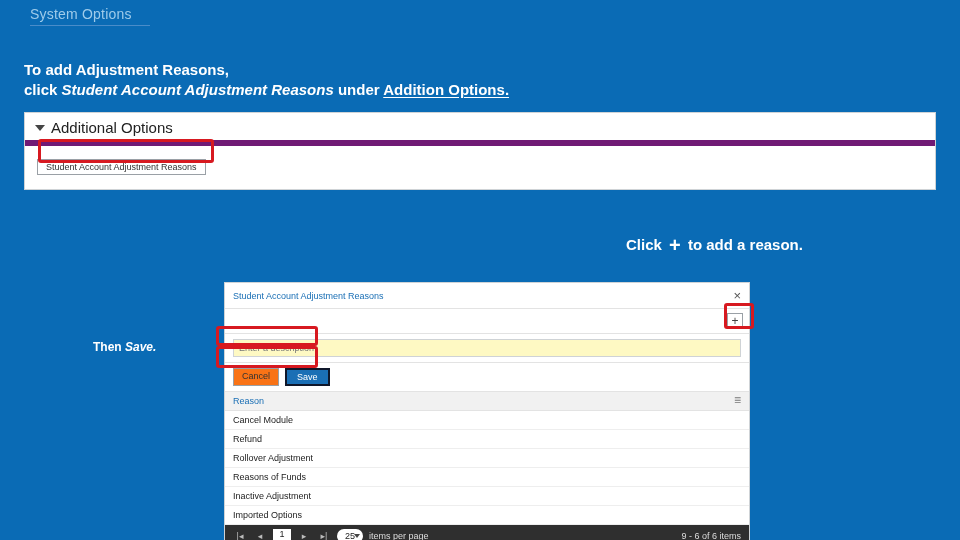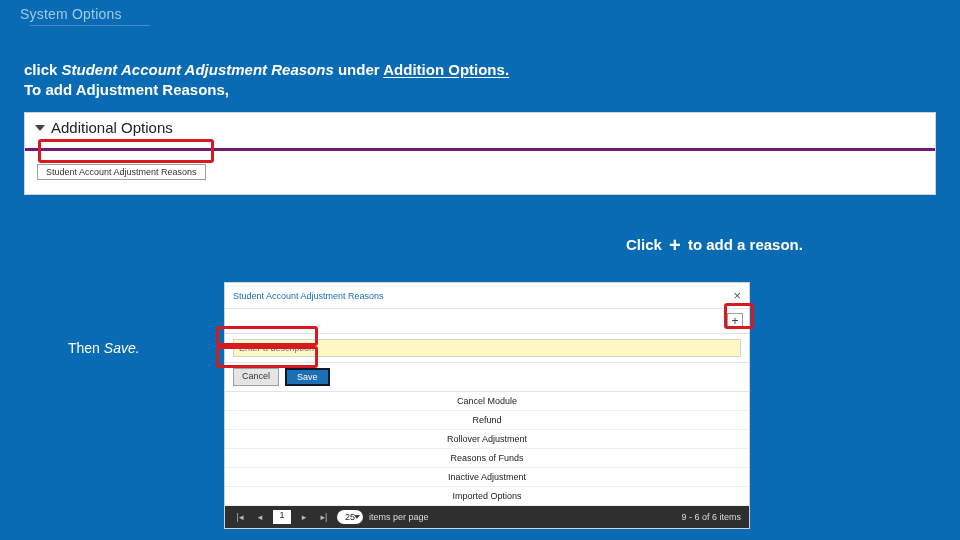--- a/index.html
+++ b/index.html
@@ -6,21 +6,21 @@
   html, body { width: 960px; height: 540px; overflow: hidden; }
   body {
     background: #0a6bb5;
     font-family: "Segoe UI", Arial, sans-serif;
     color: #fff;
     position: relative;
   }
   .title {
     position: absolute;
     top: 6px;
-    left: 20px;
+    left: 30px;
     color: #9ecbea;
     font-size: 14px;
     letter-spacing: 0.2px;
   }
   .title-underline {
     position: absolute;
     top: 25px;
     left: 30px;
     width: 120px;
     border-bottom: 1px solid #4a8cc9;
@@ -44,22 +44,22 @@
     left: 24px;
     width: 912px;
     background: #fff;
     color: #222;
     border: 1px solid #cfd3d6;
   }
   .panel1-header {
     display: flex;
     align-items: center;
     gap: 6px;
-    padding: 6px 10px 12px;
-    border-bottom: 3px solid #701a75;
+    padding: 6px 10px 4px;
+    border-bottom: 6px solid #701a75;
   }
   .panel1-header .chev {
     width: 0; height: 0;
     border-left: 5px solid transparent;
     border-right: 5px solid transparent;
     border-top: 6px solid #444;
   }
   .panel1-header .lbl {
     font-size: 15px;
     color: #222;
@@ -100,23 +100,23 @@
     font-size: 20px;
     font-weight: 900;
     vertical-align: -2px;
     padding: 0 3px;
   }
 
   
   .cap-left {
     position: absolute;
     top: 340px;
-    left: 68px;
-    font-size: 14px;
-    font-weight: 400;
+    left: 93px;
+    font-size: 12px;
+    font-weight: 700;
   }
   .cap-left .italic { font-style: italic; }
 
   
   .panel2 {
     position: absolute;
     top: 282px;
     left: 224px;
     width: 526px;
     background: #fff;
@@ -167,21 +167,21 @@
     background: #fef9c3;
   }
   .p2-actions {
     display: flex;
     gap: 6px;
     padding: 5px 8px;
     border-bottom: 1px solid #e3e3e3;
   }
   .btn-cancel {
     border: 1px solid #9aa0a6;
-    background: #e5e5e5;
+    background: #f97316;
     padding: 2px 8px;
     font-size: 9px;
     color: #333;
   }
   .btn-save {
     border: 2px solid #0f172a;
     background: #1a6fb5;
     color: #fff;
     padding: 2px 10px;
     font-size: 9px;
@@ -196,21 +196,20 @@
   }
   .p2-head .menu {
     color: #777;
     font-size: 12px;
     line-height: 8px;
   }
   .p2-row {
     padding: 4px 8px;
     border-bottom: 1px solid #eee;
     color: #222;
-    text-align: center;
   }
   .p2-pager {
     background: #2f2f2f;
     color: #ddd;
     display: flex;
     align-items: center;
     justify-content: space-between;
     padding: 4px 8px;
     font-size: 9px;
   }
@@ -290,24 +289,24 @@
     pointer-events: none;
   }
 </style>
 </head>
 <body>
 
 <div class="title">System Options</div>
 <div class="title-underline"></div>
 
 <div class="instr">
+  <div>To add Adjustment Reasons,</div>
   <div>
     <span>click </span><span class="italic">Student Account Adjustment Reasons </span><span>under </span><span class="under">Addition Options.</span><span></span>
   </div>
-  <div>To add Adjustment Reasons,</div>
 </div>
 
 <div class="panel1">
   <div class="panel1-header">
     <span class="chev"></span>
     <span class="lbl">Additional Options</span>
   </div>
   <div class="panel1-body">
     <span class="btn-outline">Student Account Adjustment Reasons</span>
   </div>
@@ -329,20 +328,24 @@
   </div>
   <div class="p2-addrow">
     <span class="plus-btn">+</span>
   </div>
   <div class="p2-input-row">
     <input class="p2-input" placeholder="Enter a description" style="">
   </div>
   <div class="p2-actions">
     <span class="btn-cancel">Cancel</span>
     <span class="btn-save">Save</span>
+  </div>
+  <div class="p2-head">
+    <span>Reason</span>
+    <span class="menu">≡</span>
   </div>
   <div class="p2-row">Cancel Module</div>
   <div class="p2-row">Refund</div>
   <div class="p2-row">Rollover Adjustment</div>
   <div class="p2-row">Reasons of Funds</div>
   <div class="p2-row">Inactive Adjustment</div>
   <div class="p2-row">Imported Options</div>
   <div class="p2-pager">
     <div class="p2-pager-left">
       <span class="pbtn">|◂</span>

